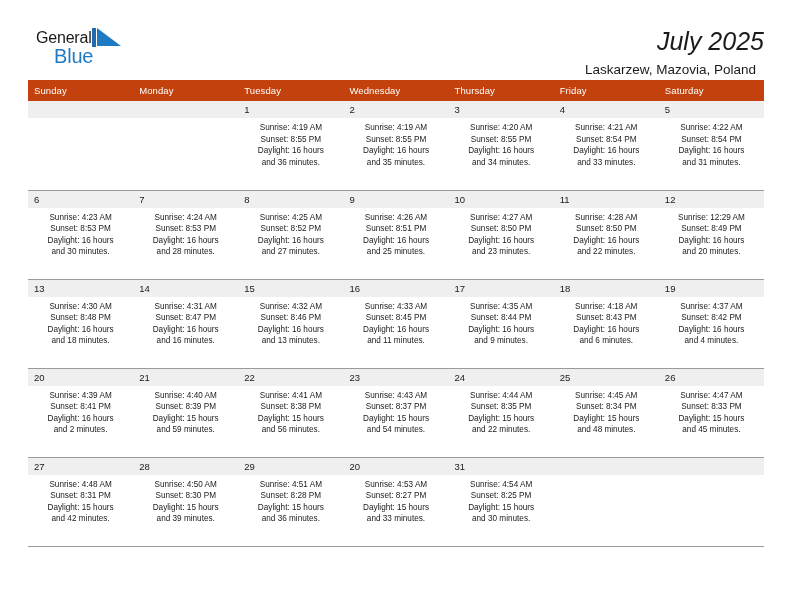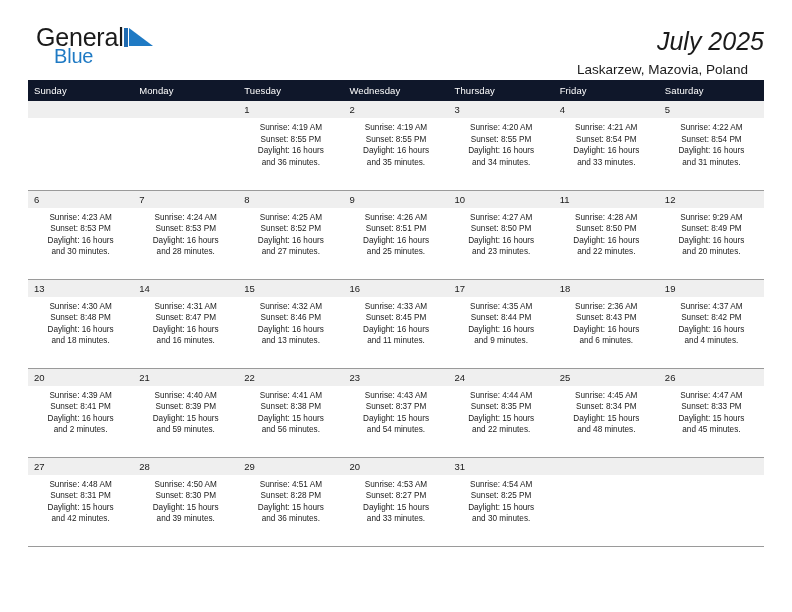--- a/index.html
+++ b/index.html
@@ -33,21 +33,21 @@
     width: 150px;
     height: 46px;
     padding-left: 8px;
   }
   .logo-row1 {
     display: flex;
     align-items: flex-end;
     height: 24px;
   }
   .logo-general {
-    font-size: 25px;
+    font-size: 16px;
     letter-spacing: -0.2px;
     color: #1a1a1a;
     line-height: 21px;
   }
   .logo-mark {
     width: 30px;
     height: 19px;
     margin-left: 0px;
     margin-bottom: 1px;
     display: block;
@@ -70,32 +70,32 @@
     color: #1a1a1a;
     line-height: 30px;
     font-weight: normal;
     margin: 0;
     font-style: italic;
   }
   .cal-subtitle {
     font-size: 13.5px;
     color: #1a1a1a;
     line-height: 20px;
-    margin: 4px 16px 0 0;
+    margin: 4px 8px 0 0;
     font-weight: normal;
   }
 
   
   .calendar {
     width: 736px;
     border-collapse: collapse;
     table-layout: fixed;
   }
   .calendar th {
-    background: #0f172a;
+    background: #c2410c;
     color: #ffffff;
     font-size: 9.5px;
     font-weight: normal;
     text-align: left;
     padding: 5px 0 5px 6px;
     height: 20px;
     letter-spacing: 0.1px;
   }
   .weekrow > td {
     vertical-align: top;
@@ -281,21 +281,21 @@
             <div class="info">
               <div>Sunrise: 4:28 AM</div>
               <div>Sunset: 8:50 PM</div>
               <div>Daylight: 16 hours</div>
               <div>and 22 minutes.</div>
             </div>
           </td>
           <td class="daycell">
             <div class="daynum">12</div>
             <div class="info">
-              <div>Sunrise: 9:29 AM</div>
+              <div>Sunrise: 12:29 AM</div>
               <div>Sunset: 8:49 PM</div>
               <div>Daylight: 16 hours</div>
               <div>and 20 minutes.</div>
             </div>
           </td>
         </tr>
         <tr class="weekrow">
           <td class="daycell">
             <div class="daynum">13</div>
             <div class="info">
@@ -337,21 +337,21 @@
             <div class="info">
               <div>Sunrise: 4:35 AM</div>
               <div>Sunset: 8:44 PM</div>
               <div>Daylight: 16 hours</div>
               <div>and 9 minutes.</div>
             </div>
           </td>
           <td class="daycell">
             <div class="daynum">18</div>
             <div class="info">
-              <div>Sunrise: 2:36 AM</div>
+              <div>Sunrise: 4:18 AM</div>
               <div>Sunset: 8:43 PM</div>
               <div>Daylight: 16 hours</div>
               <div>and 6 minutes.</div>
             </div>
           </td>
           <td class="daycell">
             <div class="daynum">19</div>
             <div class="info">
               <div>Sunrise: 4:37 AM</div>
               <div>Sunset: 8:42 PM</div>

